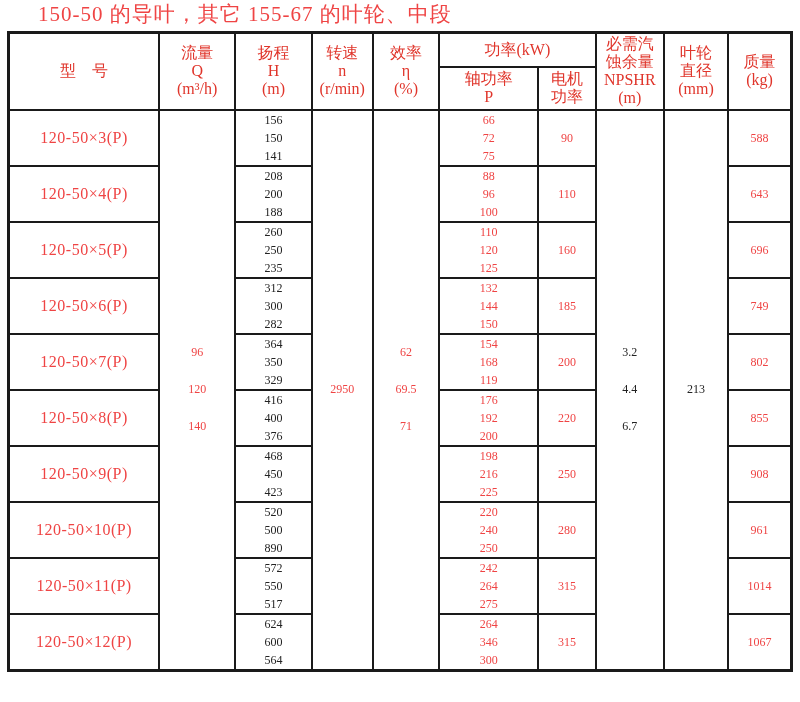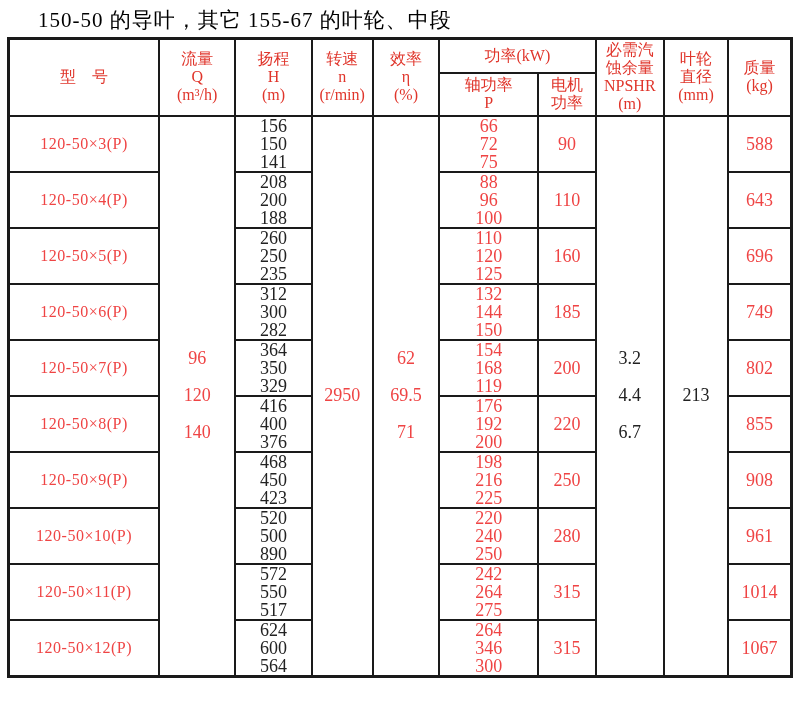--- a/index.html
+++ b/index.html
@@ -19,23 +19,23 @@
   .title {
     text-align: center;
     font-size: 23px;
     font-weight: bold;
     color: #111111;
     letter-spacing: 18px;
     padding-top: 5px;
     text-indent: 18px; 
   }
   .subtitle {
-    color: #000000;
+    color: #ef4444;
     font-size: 21px;
-    margin: 6px 0 3px 38px;
+    margin: 0 0 3px 38px;
     letter-spacing: 1px;
   }
   table.perf {
     border-collapse: collapse;
     table-layout: fixed;
     margin-left: 7px;
     width: 786px;
     border: 3px solid #1a1a1a;
   }
   table.perf th, table.perf td {
@@ -49,21 +49,21 @@
     color: #e0352b;
     font-weight: normal;
     font-size: 16px;
     line-height: 18px;
   }
   thead tr.hrow1 { height: 34px; }
   thead tr.hrow2 { height: 43px; }
   tbody tr { height: 55px; }
   .red   { color: #ef4444; }
   .black { color: #222222; }
-  td { font-size: 18px; }
+  td { font-size: 12px; }
   td.model-cell { font-size: 16px; letter-spacing: 0.5px; }
   td .line { line-height: 18px; }
   td.merged .line { line-height: 37px; }
 </style>
 </head>
 <body>
 
 <div class="page">
 
   <div class="subtitle">150-50 的导叶，其它 155-67 的叶轮、中段</div>

